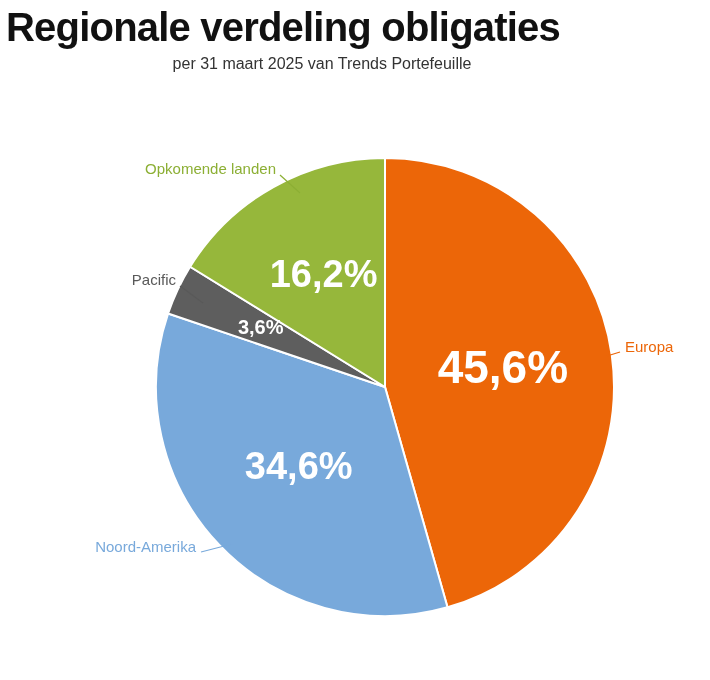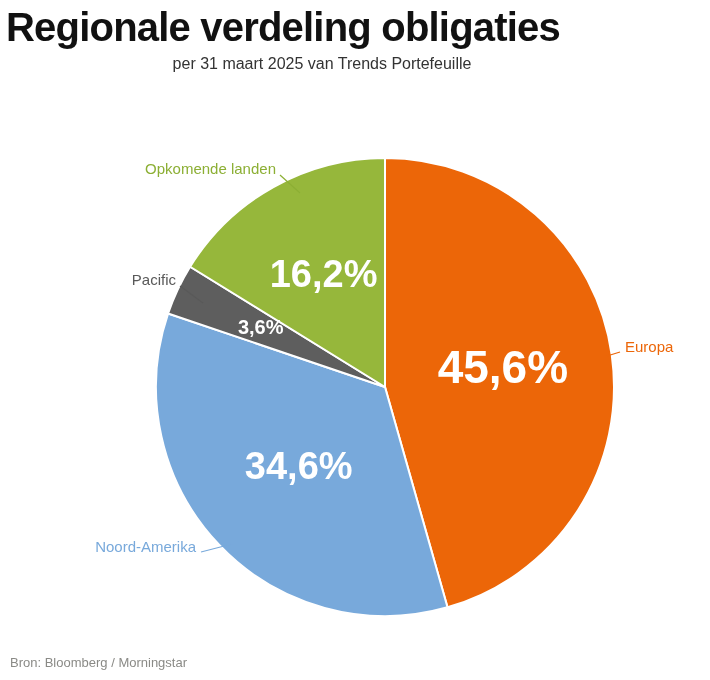--- a/index.html
+++ b/index.html
@@ -121,15 +121,14 @@
         <text x="323.6" y="277.0" class="value-label mid">16,2%</text>
       </g>
     <g id="cat-labels-group">
         <text x="625" y="352" text-anchor="start" class="cat-label" fill="#EC6608">Europa</text>
         <text x="196" y="552" text-anchor="end" class="cat-label" fill="#78A9DB">Noord-Amerika</text>
         <text x="176" y="285" text-anchor="end" class="cat-label" fill="#595959">Pacific</text>
         <text x="276" y="174" text-anchor="end" class="cat-label" fill="#8CAF34">Opkomende landen</text>
       </g>
   </svg>
 
-  <div class="chart-source">Bron: Bloomberg / Morningstar</div>
 
 </div>
 
 </body></html>

